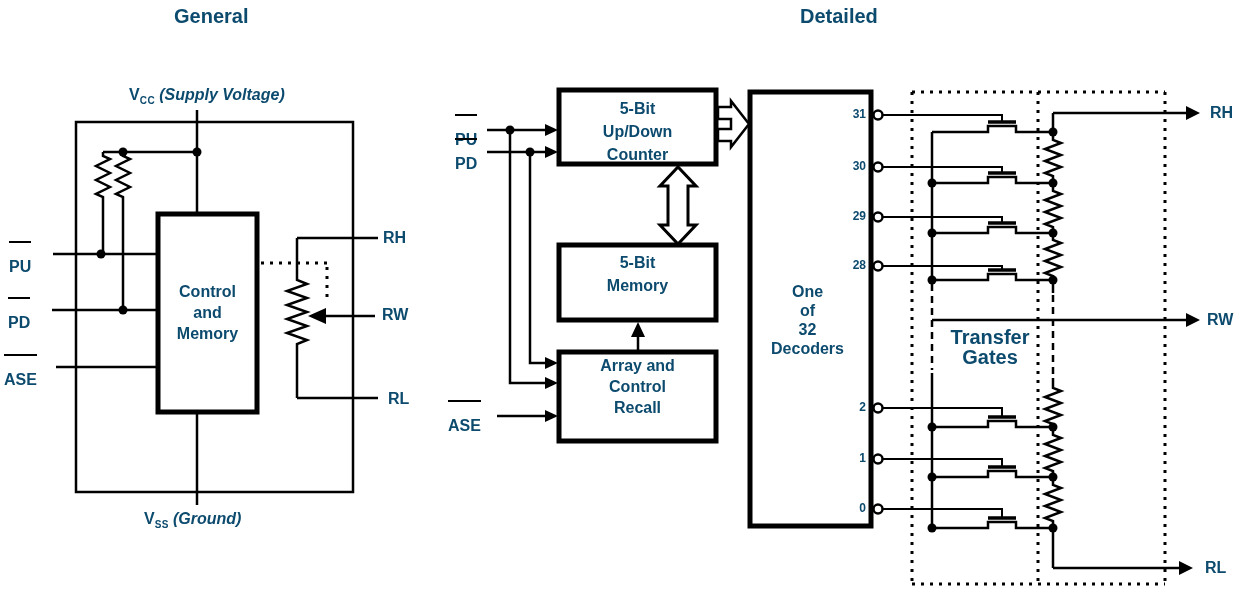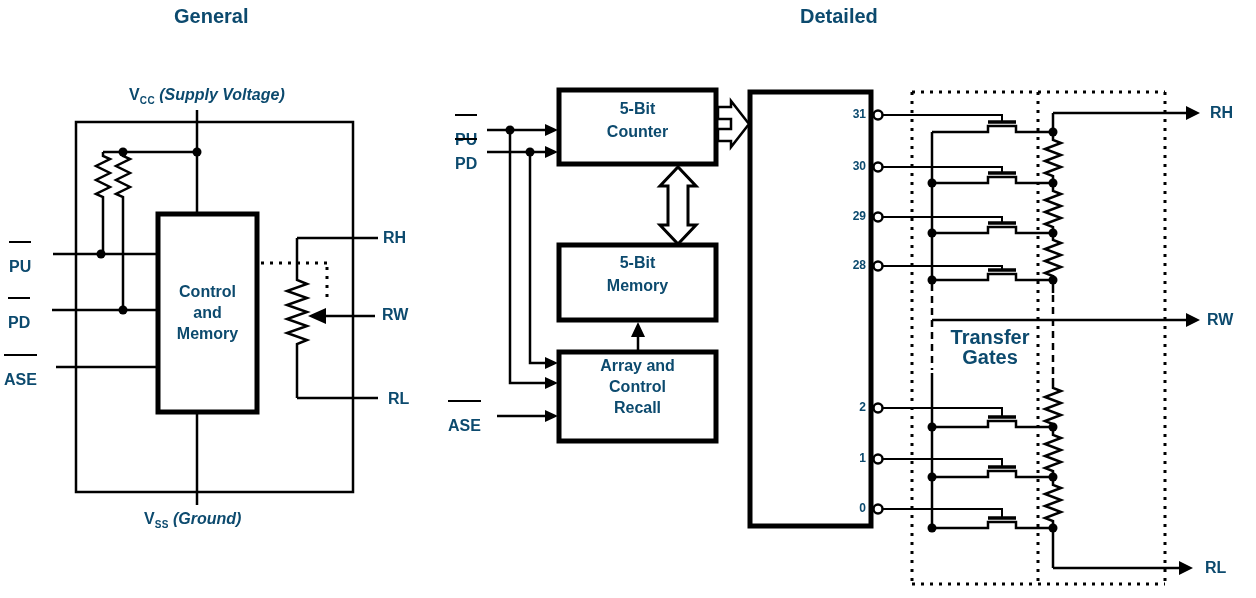--- a/index.html
+++ b/index.html
@@ -215,30 +215,37 @@
     <div>and</div>
     <div>Memory</div>
   </div>
 
   <div class="lbl pin" style="left:455px;top:114px;"><span class="ovl">PU</span></div>
   <div class="lbl pin" style="left:455px;top:138px;"><span class="ovl">PD</span></div>
   <div class="lbl pin" style="left:448px;top:400px;"><span class="ovl">ASE</span></div>
 
   <div class="boxlbl" style="left:559px;top:97px;width:157px;font-size:16px;line-height:23px;">
     <div>5-Bit</div>
+    <div>Up/Down</div>
     <div>Counter</div>
   </div>
   <div class="boxlbl" style="left:559px;top:251px;width:157px;font-size:16px;line-height:23px;">
     <div>5-Bit</div>
     <div>Memory</div>
   </div>
   <div class="boxlbl" style="left:559px;top:355px;width:157px;font-size:16px;line-height:21px;">
     <div>Array and</div>
     <div>Control</div>
     <div>Recall</div>
+  </div>
+  <div class="boxlbl" style="left:750px;top:282px;width:115px;font-size:16px;line-height:19px;">
+    <div>One</div>
+    <div>of</div>
+    <div>32</div>
+    <div>Decoders</div>
   </div>
 
   <div class="outnum" style="left:838px;top:107px;">31</div>
   <div class="outnum" style="left:838px;top:159px;">30</div>
   <div class="outnum" style="left:838px;top:209px;">29</div>
   <div class="outnum" style="left:838px;top:258px;">28</div>
   <div class="outnum" style="left:838px;top:400px;">2</div>
   <div class="outnum" style="left:838px;top:451px;">1</div>
   <div class="outnum" style="left:838px;top:501px;">0</div>
 

